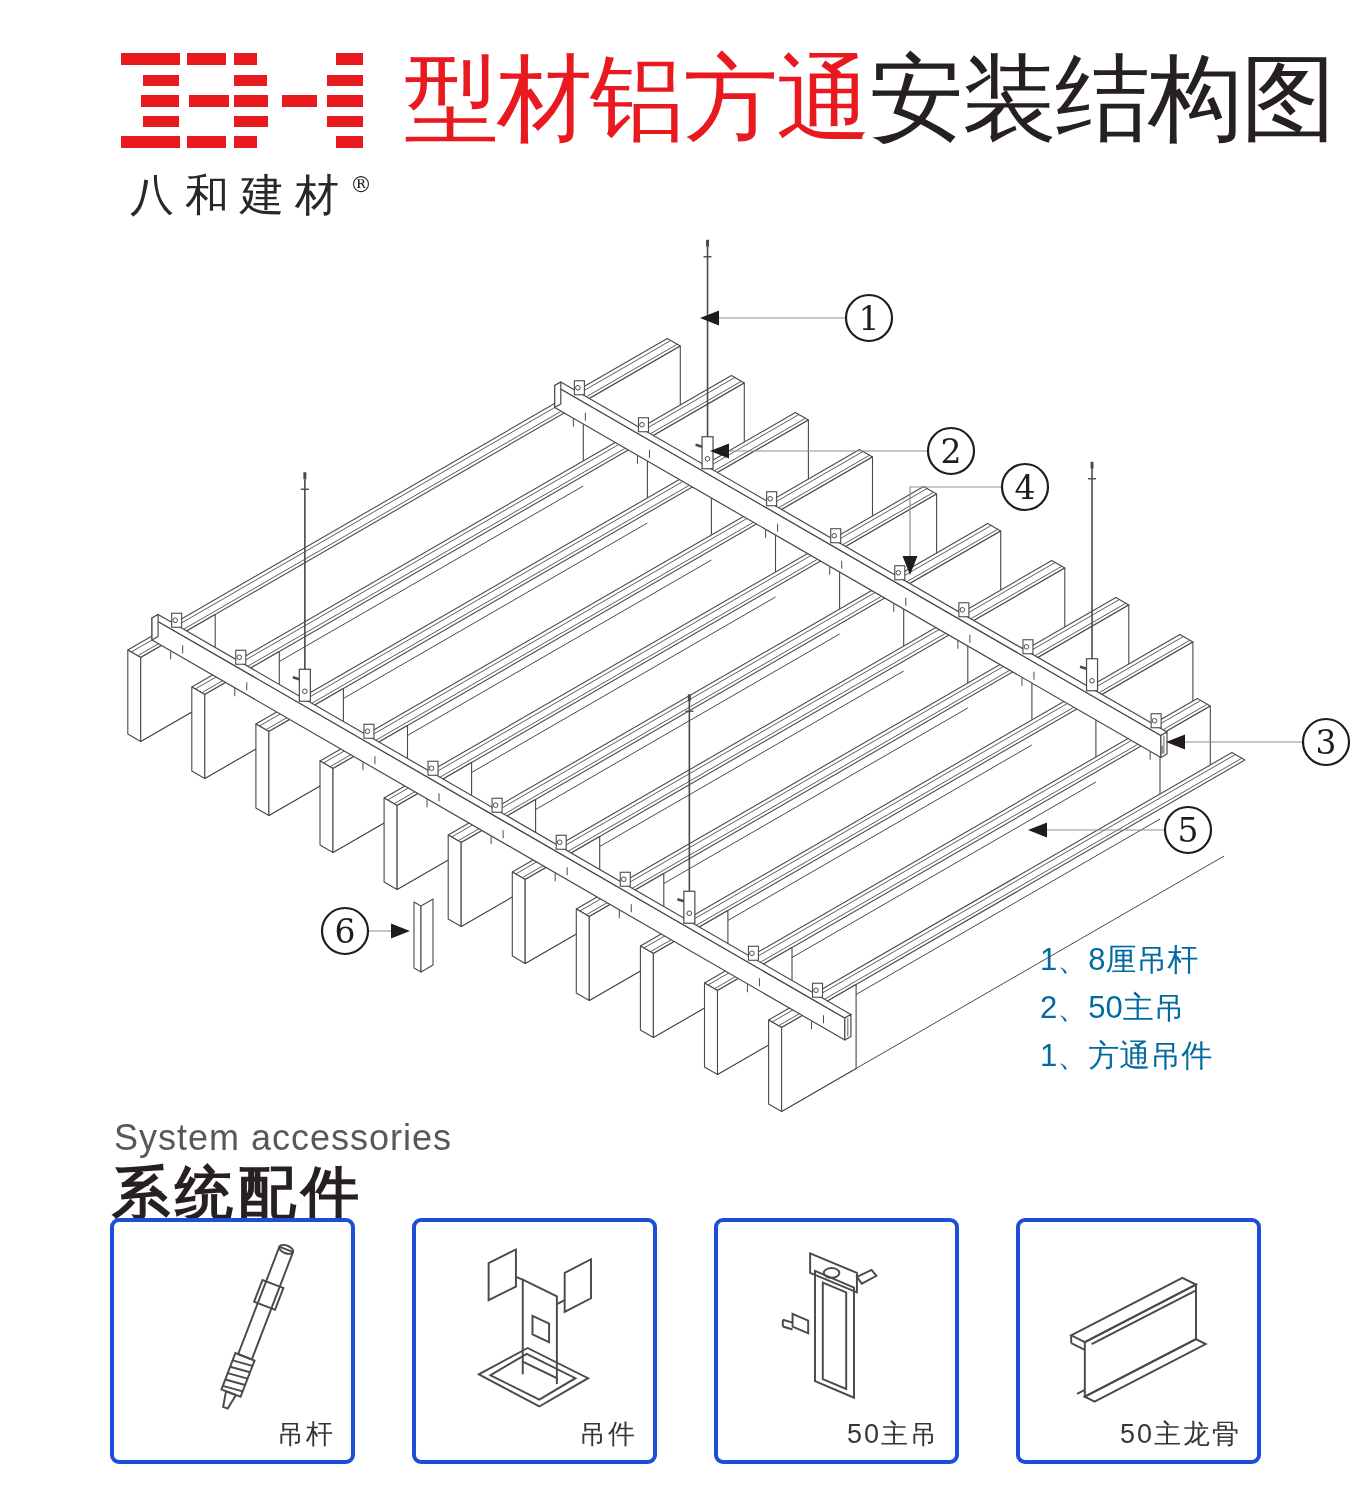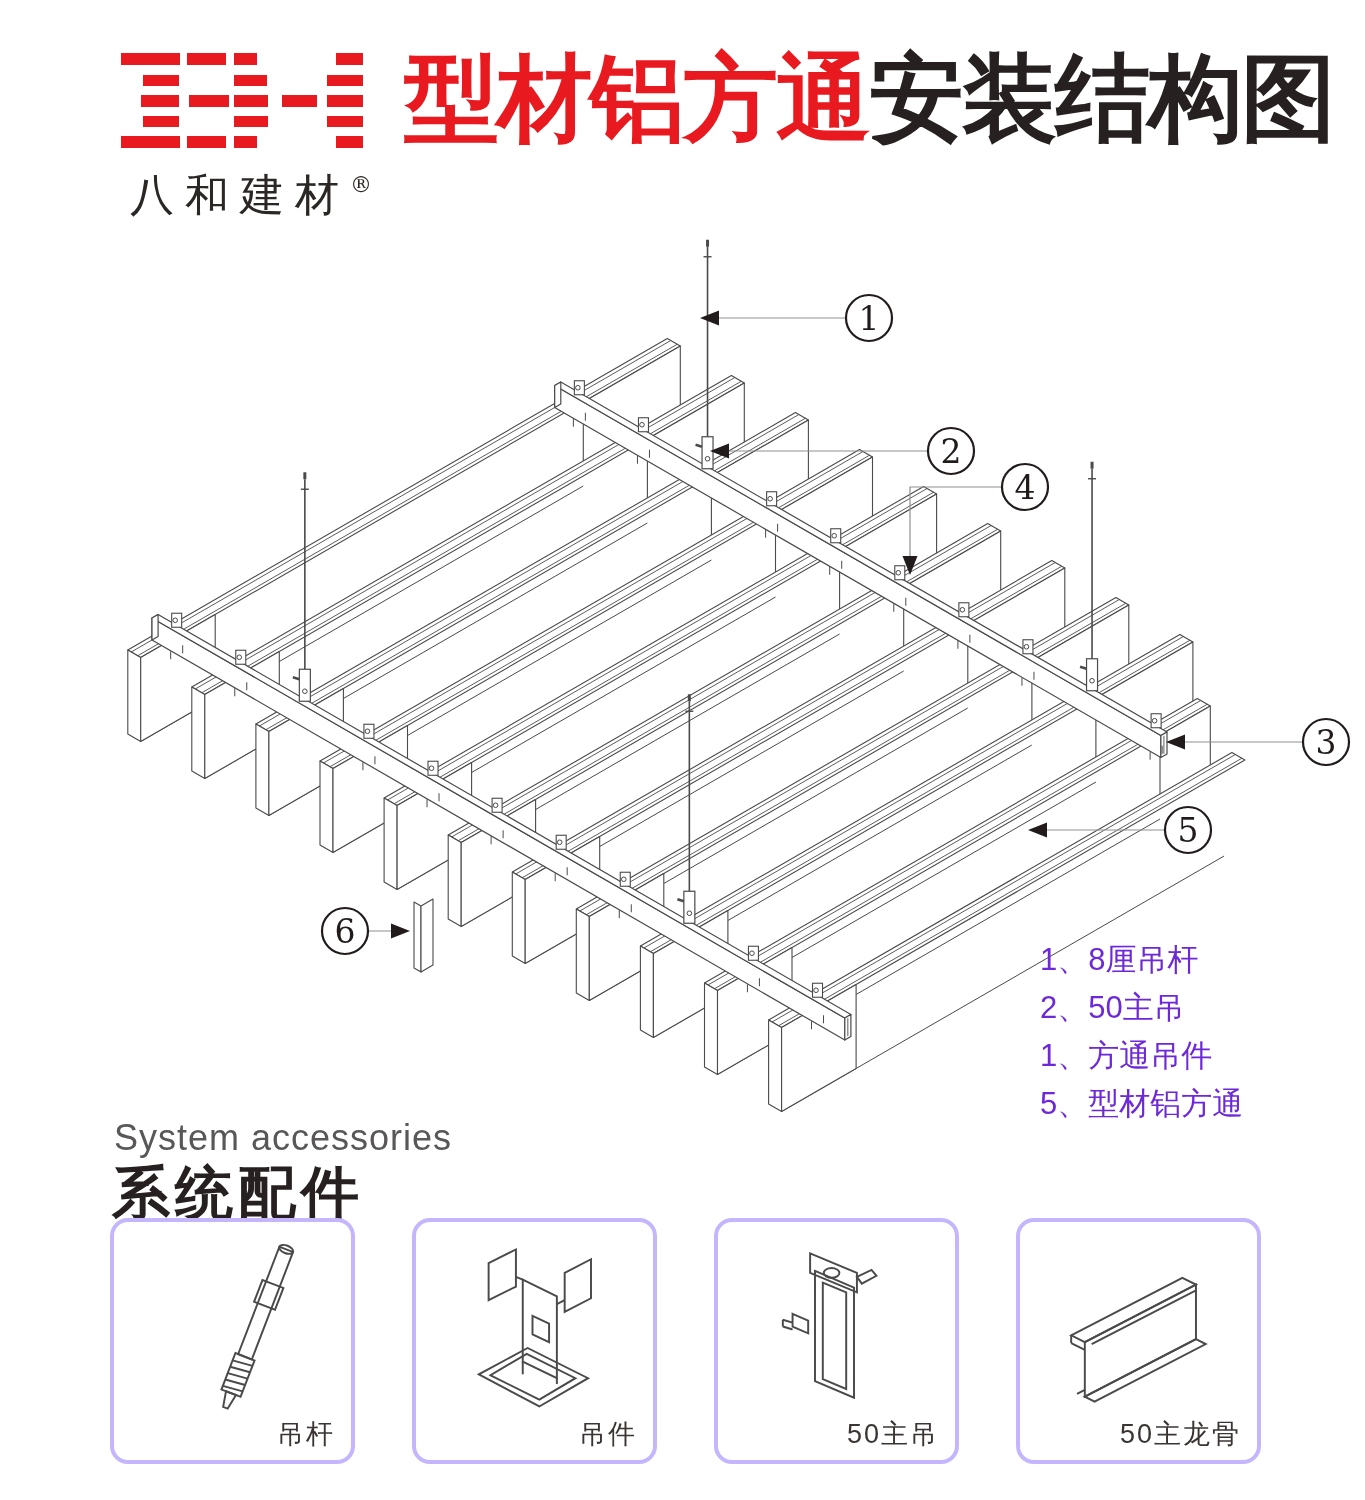--- a/index.html
+++ b/index.html
@@ -4,33 +4,33 @@
 <style>
   html,body{margin:0;padding:0;background:#ffffff;}
   body{width:1365px;height:1500px;position:relative;overflow:hidden;
        font-family:"Liberation Sans","DejaVu Sans",sans-serif;color:#262020;}
   .abs{position:absolute;}
   
   #logo-bars{left:121px;top:52px;width:243px;height:97px;}
   #brand-line{left:130px;top:166px;font-family:"DejaVu Serif",serif;
       font-size:44px;letter-spacing:11px;color:#2b2725;white-space:nowrap;}
   #brand-reg{font-size:22px;vertical-align:18px;letter-spacing:0;}
-  #main-title{left:404px;top:46px;font-size:95px;font-weight:bold;
+  #main-title{left:404px;top:46px;font-size:95px;font-weight:normal;
       line-height:1.1;white-space:nowrap;letter-spacing:-2px;}
   #title-red{color:#e8191f;}
   #title-black{color:#262020;}
   
-  #legend{left:1040px;top:936px;font-size:31px;color:#6d28d9;}
+  #legend{left:1040px;top:936px;font-size:31px;color:#0369a1;}
   #legend div{height:48px;line-height:48px;white-space:nowrap;}
   
   #acc-zh{left:112px;top:1118px;font-size:58px;font-weight:bold;
       letter-spacing:5px;color:#262020;margin-top:37px;}
   #acc-en{left:114px;top:1117px;font-size:36px;color:#595757;letter-spacing:1px;}
-  .acc-box{top:1218px;width:237px;height:238px;border:4px solid #c4b5fd;
-      border-radius:18px;background:#fff;}
+  .acc-box{top:1218px;width:237px;height:238px;border:4px solid #1d4ed8;
+      border-radius:9px;background:#fff;}
   .acc-box svg{position:absolute;left:14px;top:8px;}
   .acc-label{position:absolute;right:16px;bottom:8px;font-size:27px;
       color:#3a3533;letter-spacing:2px;white-space:nowrap;}
   #diagram{left:0;top:0;}
 </style>
 </head>
 <body>
 
 <svg id="diagram" class="abs" width="1365" height="1500" viewBox="0 0 1365 1500">
     <g>
@@ -316,21 +316,20 @@
 </svg>
 
 <div id="brand-line" class="abs"><span>八和建材</span><span id="brand-reg">®</span></div>
 
 <div id="main-title" class="abs"><span id="title-red">型材铝方通</span><span id="title-black">安装结构图</span></div>
 
 <div id="legend" class="abs">
     <div>1、8厘吊杆</div>
     <div>2、50主吊</div>
     <div>1、方通吊件</div>
-    <div>5、型材铝方通</div>
   </div>
 
 <div id="acc-zh" class="abs">系统配件</div>
 <div id="acc-en" class="abs">System accessories</div>
 
 <div class="acc-box abs" style="left:110px">
   <svg width="205" height="195" viewBox="0 0 210 200" fill="none" stroke="#4a4a4a" stroke-width="2">
     <g transform="rotate(21 130 105)">
       <rect x="122" y="14" width="15" height="118"></rect>
       <ellipse cx="129.5" cy="14" rx="7.5" ry="4"></ellipse>

